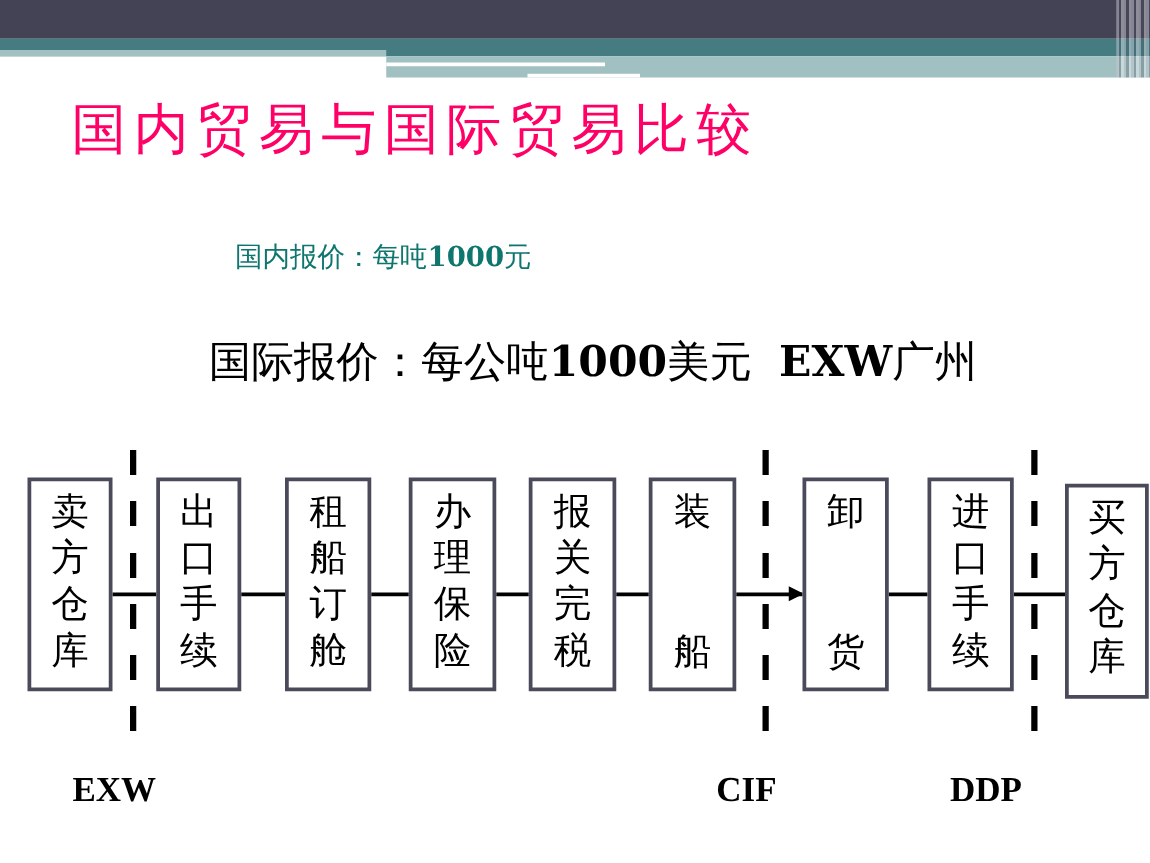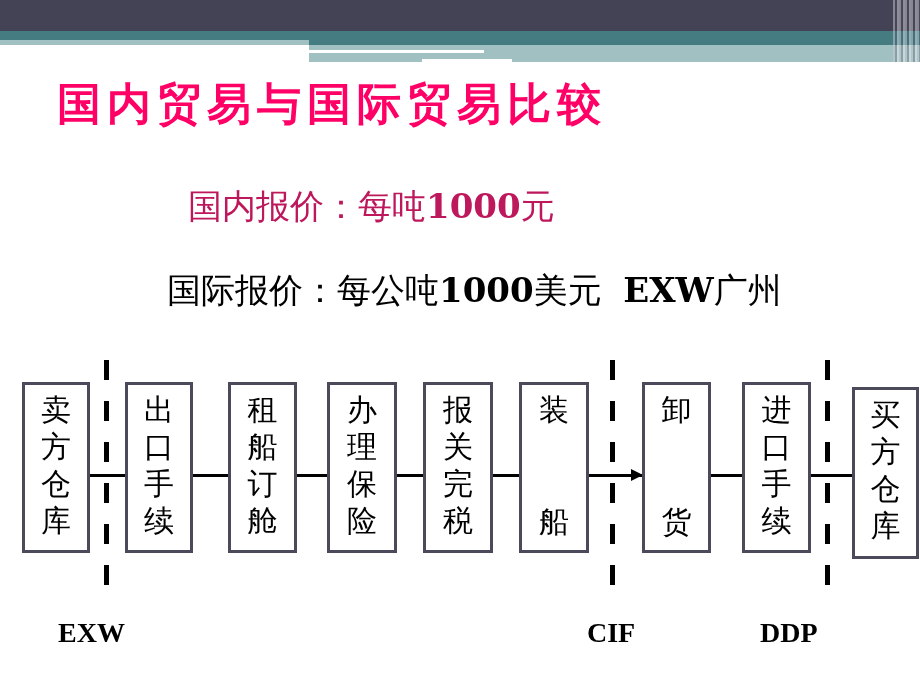--- a/index.html
+++ b/index.html
@@ -6,22 +6,22 @@
   body { width:920px; height:690px; position:relative; overflow:hidden; background:#ffffff; font-family:"DejaVu Serif", serif; }
   .band-dark { position:absolute; left:0; top:0; width:920px; height:31px; background:#434355; }
   .band-teal { position:absolute; left:0; top:31px; width:920px; height:14px; background:#447c82; }
   .band-light-left { position:absolute; left:0; top:40px; width:309px; height:5px; background:#a0c0c1; }
   .band-light-right { position:absolute; left:309px; top:45px; width:611px; height:17px; background:#a0c0c1; }
   .band-white-line1 { position:absolute; left:309px; top:50px; width:175px; height:3px; background:#ffffff; }
   .band-white-line2 { position:absolute; left:422px; top:59px; width:90px; height:3px; background:#ffffff; }
   .band-stripes { position:absolute; left:893px; top:0; width:27px; height:62px;
     background: repeating-linear-gradient(90deg, rgba(200,200,210,0.5) 0 2px, rgba(80,80,100,0.3) 2px 4px, rgba(255,255,255,0.4) 4px 6px); }
 
-  .title { position:absolute; left:57px; top:76px; font-family:"DejaVu Sans", sans-serif; font-size:44px; color:#ff0066; letter-spacing:6px; white-space:nowrap; line-height:56px; font-weight:bold; }
-  .line1 { position:absolute; left:188px; top:184px; font-size:34px; color:#be185d; white-space:nowrap; line-height:44px; }
+  .title { position:absolute; left:57px; top:76px; font-family:"DejaVu Sans", sans-serif; font-size:44px; color:#ff0066; letter-spacing:6px; white-space:nowrap; line-height:56px; font-weight:normal; }
+  .line1 { position:absolute; left:188px; top:184px; font-size:22px; color:#0f766e; white-space:nowrap; line-height:44px; }
   .line2 { position:absolute; left:167px; top:268px; font-size:34px; color:#000; white-space:nowrap; line-height:44px; }
   .bold-latin { font-weight:bold; }
 
   .connector { position:absolute; left:88px; top:474px; width:768px; height:3px; background:#000; }
   .arrowhead { position:absolute; left:631px; top:469px; width:0; height:0; border-top:6px solid transparent; border-bottom:6px solid transparent; border-left:12px solid #000; }
 
   .dash { position:absolute; width:5px; top:360px; height:226px;
     background: repeating-linear-gradient(180deg, #000 0 20px, transparent 20px 41px); }
 
   .box { position:absolute; background:#fff; border:3px solid #4a4a5a; box-sizing:border-box;
@@ -111,14 +111,14 @@
 </div>
 
 <div class="box stack" style="left:852px; top:387px; width:67px; height:172px;">
   <span class="ch">买</span>
   <span class="ch">方</span>
   <span class="ch">仓</span>
   <span class="ch">库</span>
 </div>
 
 <div class="term" style="left:58px;">EXW</div>
-<div class="term" style="left:587px;">CIF</div>
+<div class="term" style="left:573px;">CIF</div>
 <div class="term" style="left:760px;">DDP</div>
 
 </body></html>

